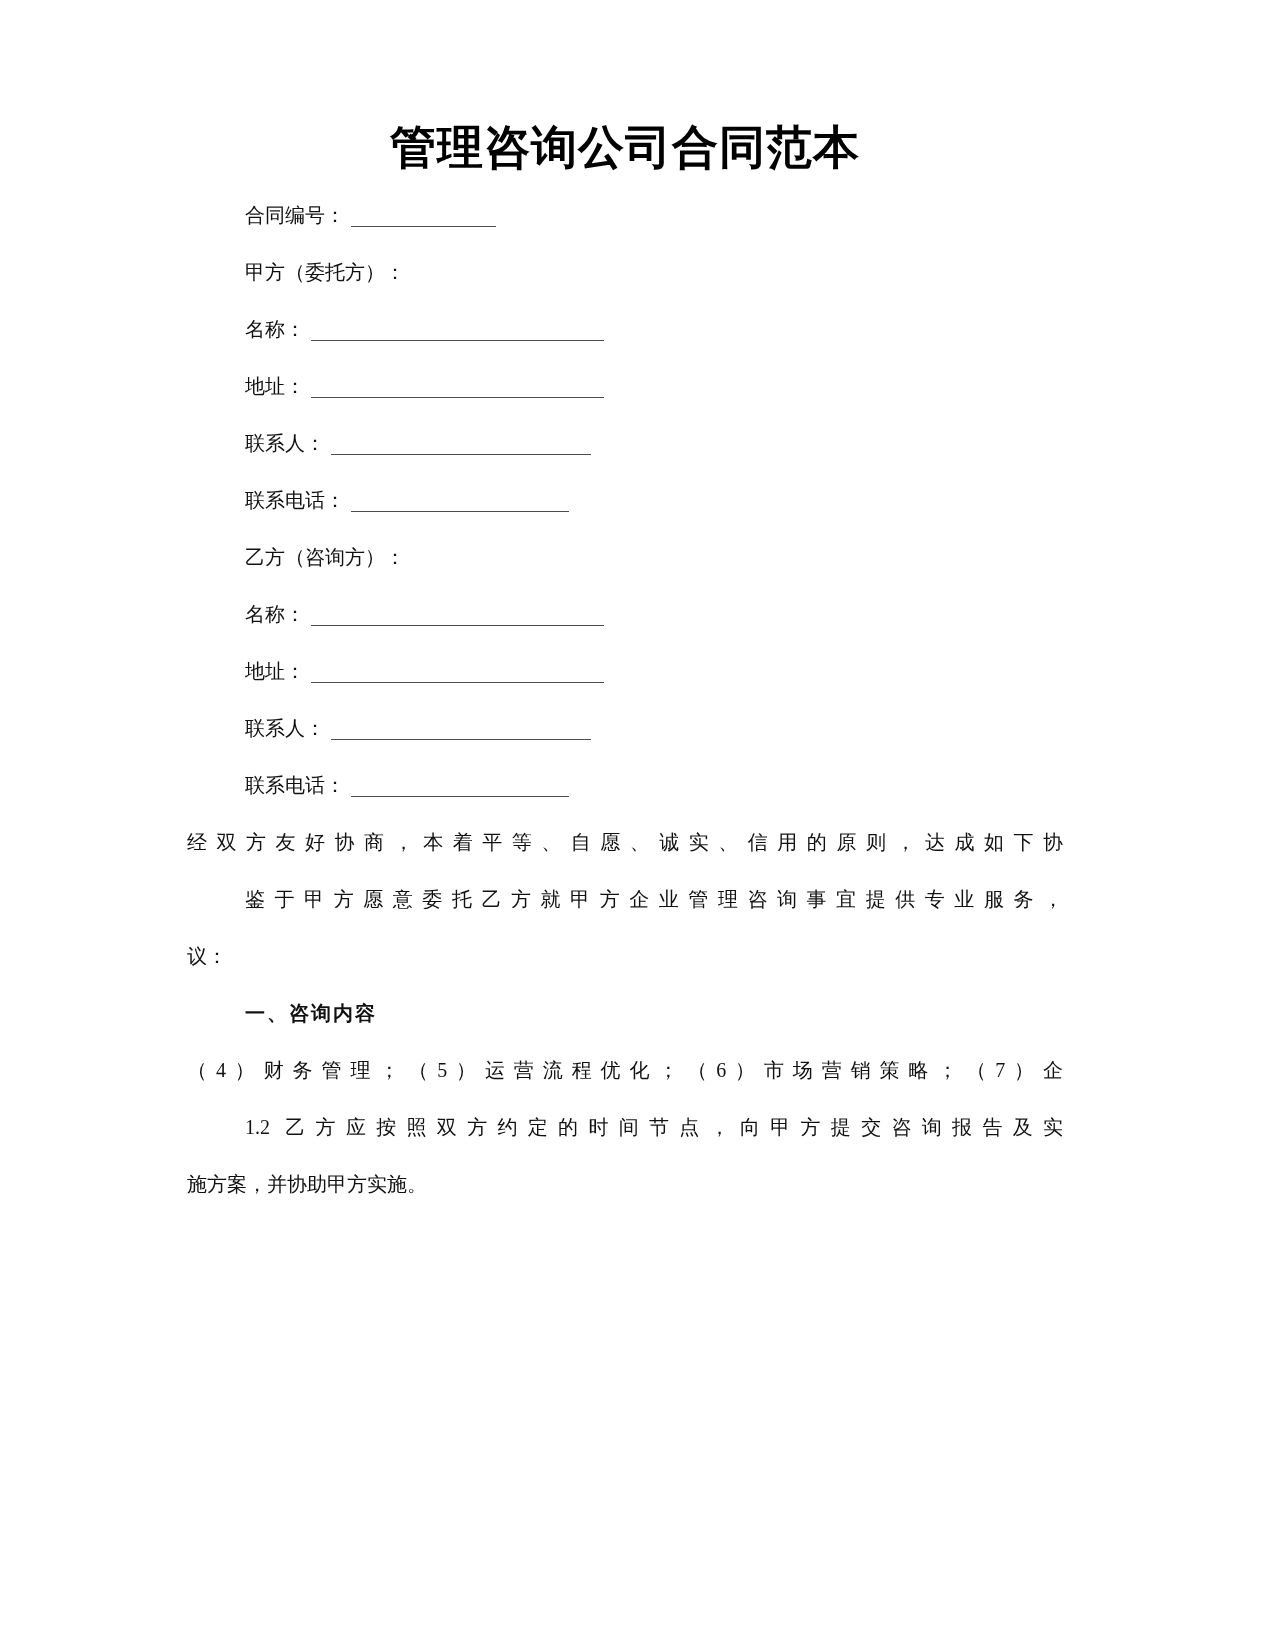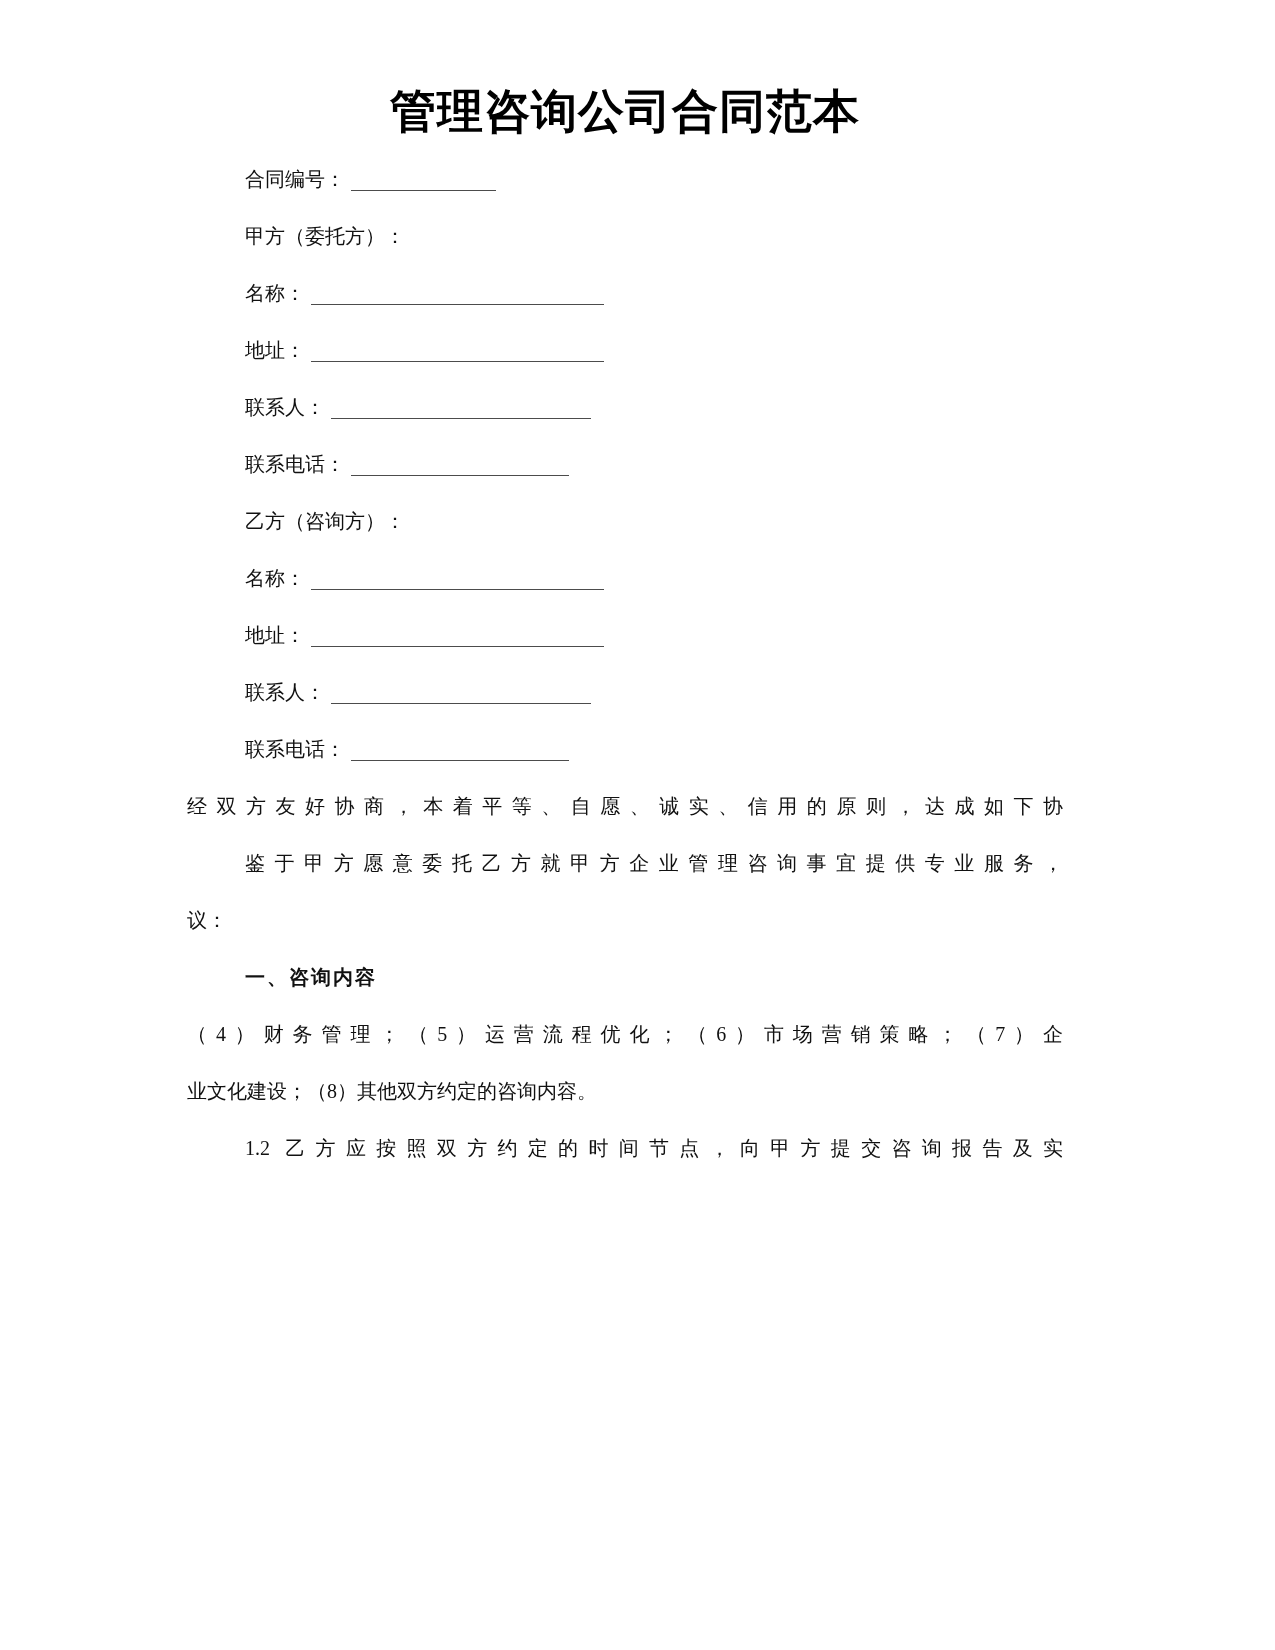--- a/index.html
+++ b/index.html
@@ -7,21 +7,21 @@
   .page {
     position: relative;
     width: 1275px;
     height: 1650px;
     background: #ffffff;
     color: #000000;
     font-family: "Liberation Serif", "DejaVu Serif", serif;
     overflow: hidden;
   }
   .content {
-    padding-top: 80px;
+    padding-top: 116px;
     margin-left: 187px;
     width: 876px;
   }
   .doc-title {
     margin: 0 0 7px 0;
     font-size: 46px;
     font-weight: 700;
     line-height: 64px;
     text-align: center;
     letter-spacing: 1px;
@@ -96,19 +96,19 @@
     </div>
 
     <div class="line fill">经双方友好协商，本着平等、自愿、诚实、信用的原则，达成如下协</div>
     <div class="line ind fill">鉴于甲方愿意委托乙方就甲方企业管理咨询事宜提供专业服务，</div>
     <div class="line wrap">议：</div>
 
     <div class="line ind hd">一、咨询内容</div>
 
 
     <div class="line fill">（4）财务管理；（5）运营流程优化；（6）市场营销策略；（7）企</div>
-    <div class="line wrap">业文化建设；（8）其他双方约定的咨询内容。</div>
 
     <div class="line ind fill">1.2 乙方应按照双方约定的时间节点，向甲方提交咨询报告及实</div>
+    <div class="line wrap">施方案，并协助甲方实施。</div>
 
 
   </div>
 </div>
 
 </body></html>

